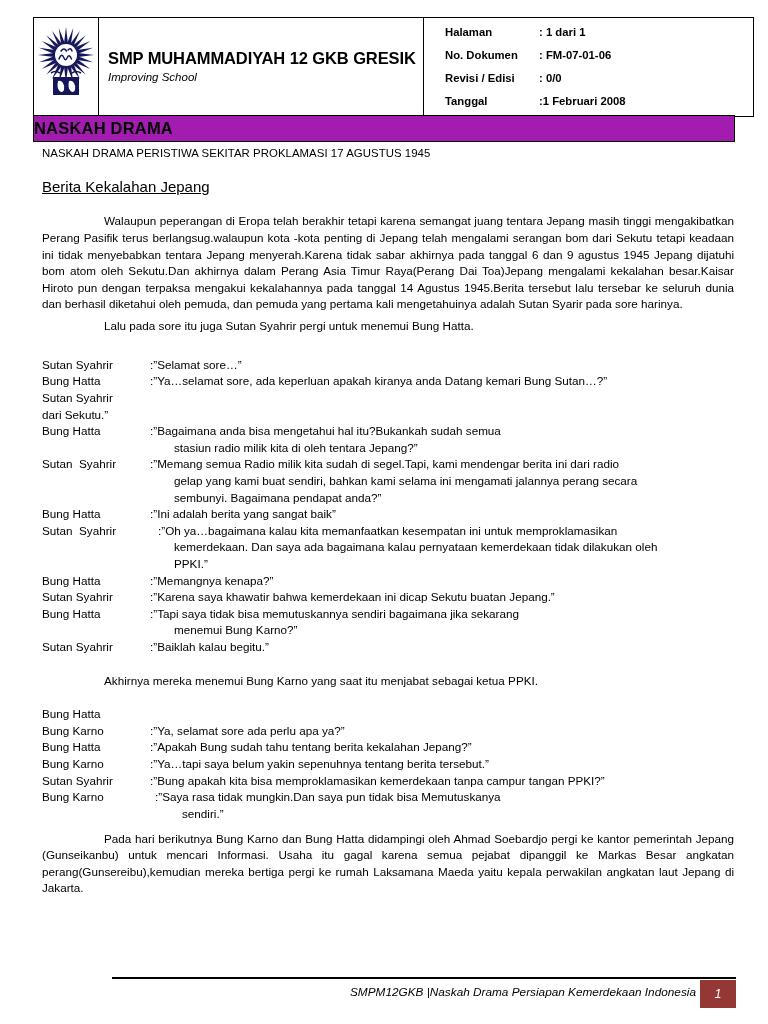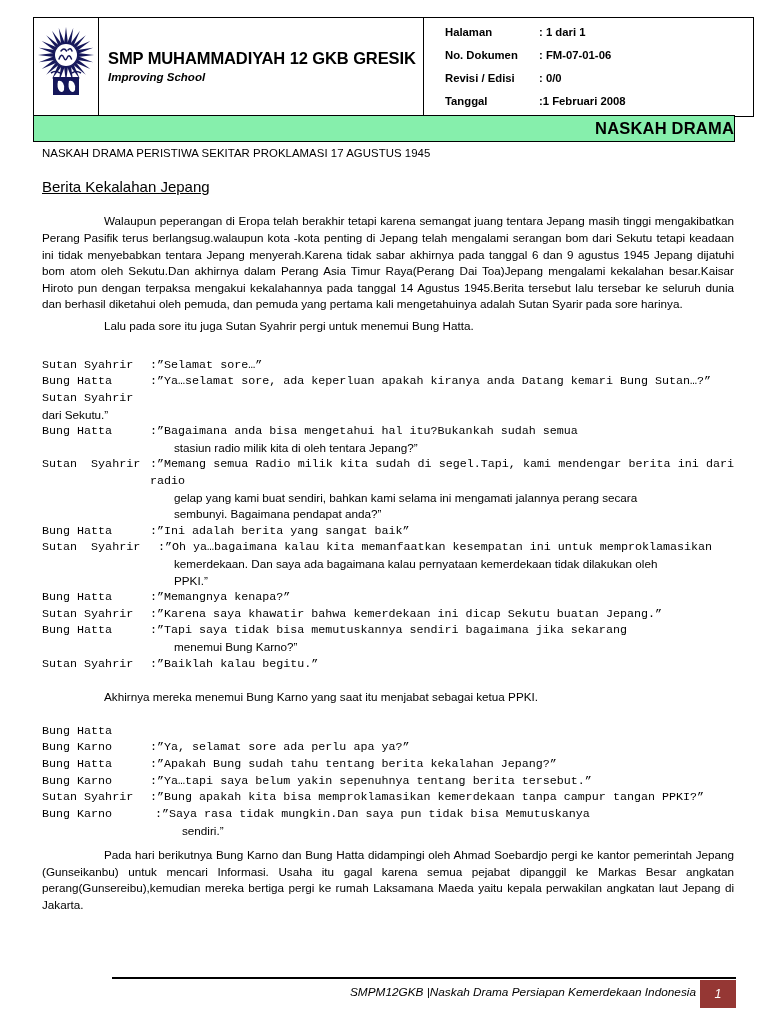--- a/index.html
+++ b/index.html
@@ -54,21 +54,21 @@
   }
   .school-name {
     font-size: 16.5px;
     font-weight: bold;
     letter-spacing: -0.1px;
     line-height: 1.15;
     white-space: nowrap;
   }
   .school-tag {
     font-size: 11.5px;
-    font-weight: bold;
+    font-weight: normal;
     font-style: italic;
     line-height: 1.3;
     margin-top: 2px;
   }
   .meta-row {
     display: flex;
     font-size: 11.3px;
     font-weight: bold;
     line-height: 1.0;
     height: 23px;
@@ -77,24 +77,24 @@
   .meta-label { width: 94px; flex: none; padding-left: 14px; }
   .meta-value { flex: 1; }
 
   
   .banner {
     position: absolute;
     left: 33px;
     top: 115px;
     width: 702px;
     height: 27px;
-    background: #86efac;
+    background: #a21caf;
     border: 1.3px solid #000;
     box-sizing: border-box;
-    text-align: right;
+    text-align: left;
     font-size: 16.5px;
     font-weight: bold;
     line-height: 25px;
     letter-spacing: 0.2px;
   }
 
   
   .doc-body {
     position: absolute;
     left: 42px;
@@ -138,21 +138,20 @@
   .dialogue {
     margin: 0;
     padding: 0;
     list-style: none;
   }
   .dline {
     display: flex;
     align-items: flex-start;
     line-height: 1.42;
     font-size: 11.7px;
-    font-family: Liberation Mono, monospace;
   }
   .dname {
     flex: none;
     width: 108px;
     white-space: pre;
   }
   .dtext {
     flex: 1;
     text-align: justify;
     text-justify: inter-word;

